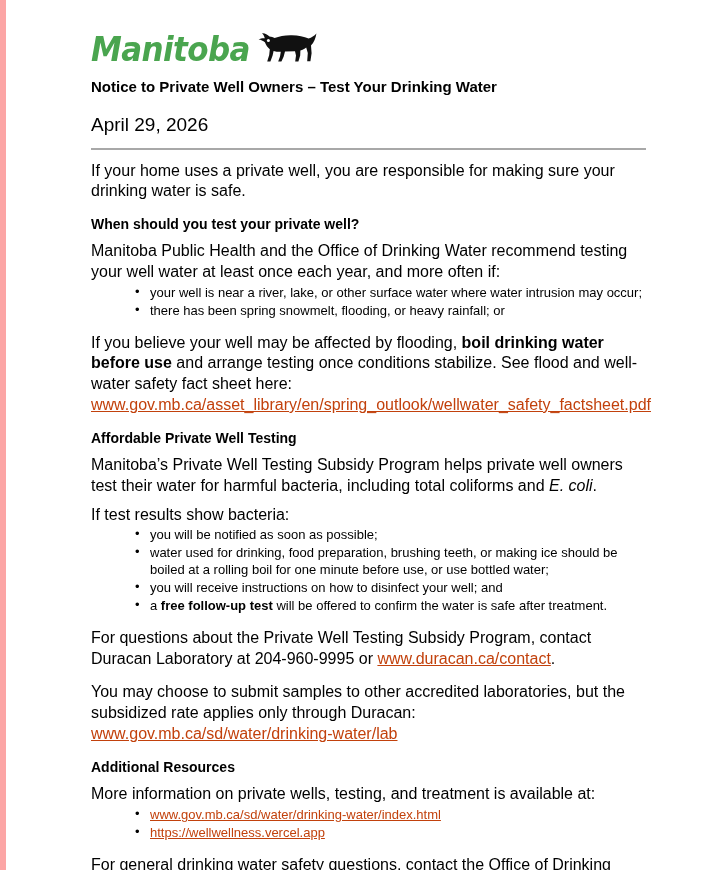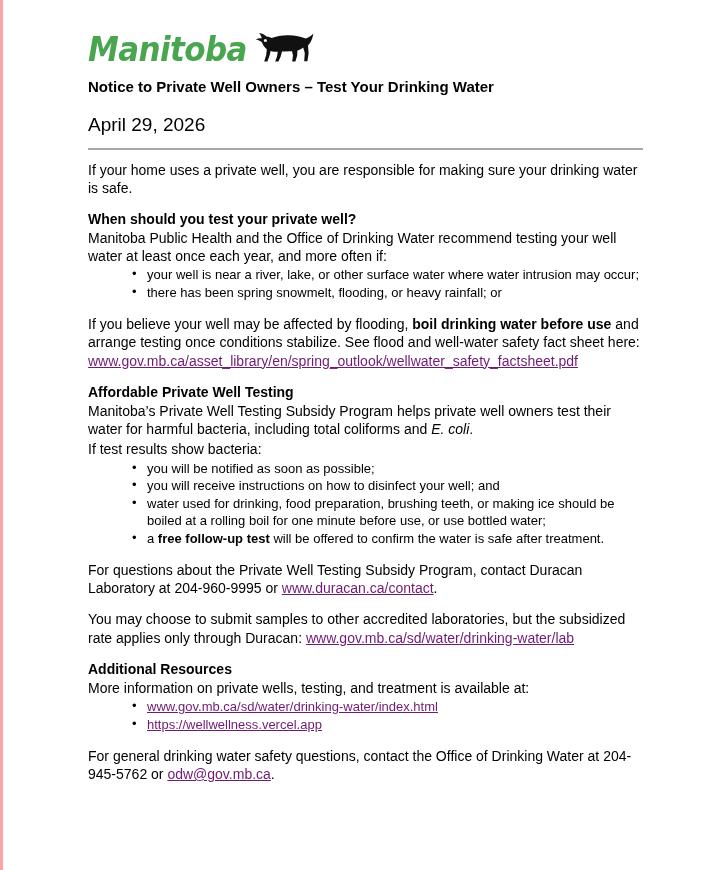--- a/index.html
+++ b/index.html
@@ -14,21 +14,21 @@
     color: #000000;
     position: relative;
     overflow: hidden;
   }
   .page {
     position: absolute;
     left: 0; top: 0;
     width: 725px;
     height: 870px;
     background: #ffffff;
-    border-left: 3px solid #fca5a5;
+    border-left: 6px solid #fca5a5;
     box-sizing: border-box;
   }
   .content {
     position: absolute;
     left: 85px;
     top: 22px;
     width: 556px;
   }
 
   
@@ -67,23 +67,23 @@
     line-height: 1.25;
     margin: 0 0 11px 0;
   }
   hr.rule {
     border: none;
     border-top: 2px solid #a8a8a8;
     margin: 0 0 11px 0;
     width: 555px;
   }
   p.para {
-    font-size: 14px;
+    font-size: 16px;
     line-height: 1.30;
-    margin: 1px 0 13px 0;
+    margin: 8px 0 13px 0;
   }
   p.para.tight {
     margin-bottom: 2px;
   }
   h2.sect {
     font-size: 14px;
     font-weight: bold;
     line-height: 1.30;
     margin: 0 0 1px 0;
   }
@@ -101,21 +101,21 @@
   }
   ul.bullets li::before {
     content: "\2022";
     position: absolute;
     left: 0;
     top: -1px;
     font-size: 13px;
     color: #000;
   }
   a.link {
-    color: #701a75;
+    color: #c2410c;
     text-decoration: underline;
   }
   b, strong { font-weight: bold; }
   i, em { font-style: italic; }
 </style>
 </head>
 <body>
 
 <div class="page">
   <div class="content">
@@ -156,22 +156,22 @@
     </p>
 
     <h2 class="sect">Affordable Private Well Testing</h2>
     <p class="para tight">
       <span>Manitoba’s Private Well Testing Subsidy Program helps private well owners test their water for harmful bacteria, including total coliforms and </span><i>E. coli</i><span>.</span>
     </p>
 
     <p class="para tight">If test results show bacteria:</p>
     <ul class="bullets">
       <li>you will be notified as soon as possible;</li>
+      <li>water used for drinking, food preparation, brushing teeth, or making ice should be boiled at a rolling boil for one minute before use, or use bottled water;</li>
       <li>you will receive instructions on how to disinfect your well; and</li>
-      <li>water used for drinking, food preparation, brushing teeth, or making ice should be boiled at a rolling boil for one minute before use, or use bottled water;</li>
       <li><span>a </span><b>free follow-up test</b><span> will be offered to confirm the water is safe after treatment.</span></li>
     </ul>
 
     <p class="para">
       <span>For questions about the Private Well Testing Subsidy Program, contact Duracan Laboratory at 204-960-9995 or </span><a class="link" href="#">www.duracan.ca/contact</a><span>.</span>
     </p>
 
     <p class="para">
       <span>You may choose to submit samples to other accredited laboratories, but the subsidized rate applies only through Duracan: </span><a class="link" href="#">www.gov.mb.ca/sd/water/drinking-water/lab</a>
     </p>

